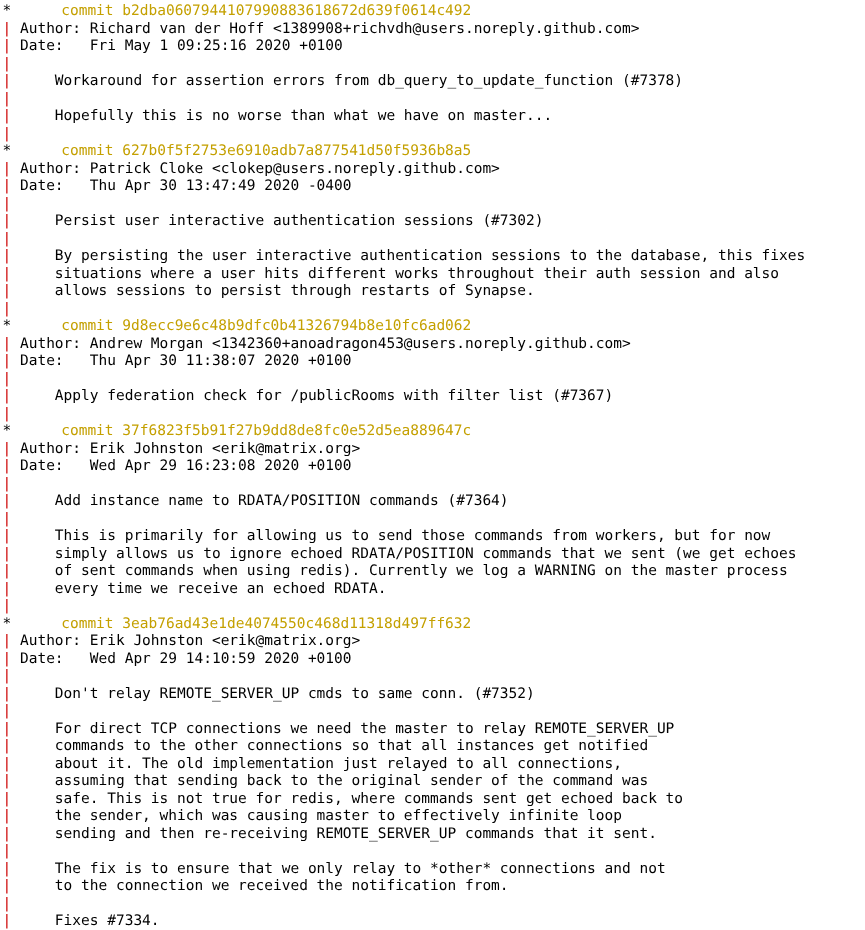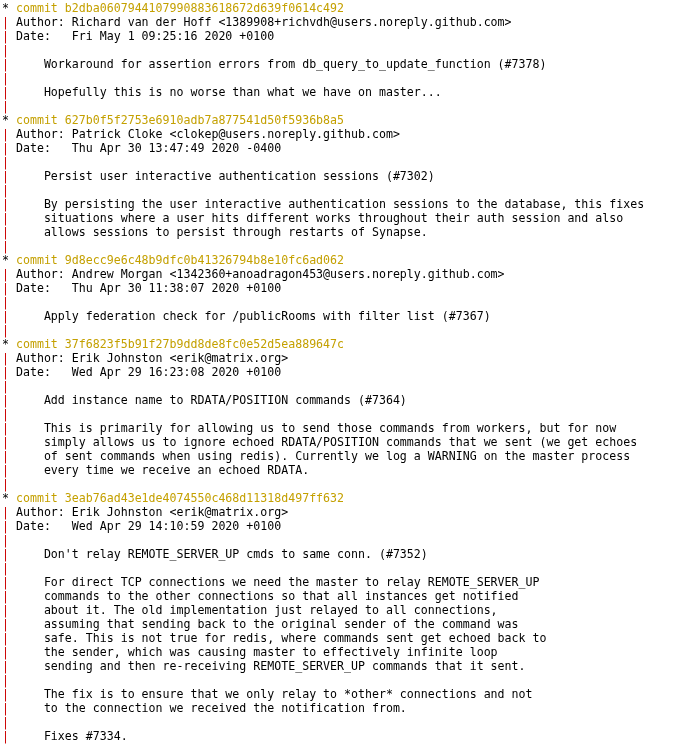--- a/index.html
+++ b/index.html
@@ -18,21 +18,21 @@
   .log {
     font-family: "DejaVu Sans Mono", "Liberation Mono", monospace;
     font-size: 11.6px;
     line-height: 14px;
     white-space: pre;
     color: #000000;
   }
   .line { height: 14px; }
   .g      { color: var(--graph-color, #cc0000); }
   .g-star { color: var(--text-color, #000000); }
-  .hash   { color: var(--hash-color, #c4a000); }
+  .hash   { color: var(--hash-color, #c4a000); margin-left: 33px; }
   .t      { color: var(--text-color, #000000); }
 </style>
 </head>
 <body>
 
 <div class="terminal" style="background: rgb(255, 255, 255);">
   <div class="log" id="log" style="--graph-color: #cc0000; --hash-color: #c4a000; --text-color: #000000;"><div class="line"><span class="g-star">* </span><span class="hash">commit b2dba0607944107990883618672d639f0614c492</span></div><div class="line"><span class="g">| </span><span class="t">Author: Richard van der Hoff &lt;1389908+richvdh@users.noreply.github.com&gt;</span></div><div class="line"><span class="g">| </span><span class="t">Date:   Fri May 1 09:25:16 2020 +0100</span></div><div class="line"><span class="g">|</span></div><div class="line"><span class="g">|     </span><span class="t">Workaround for assertion errors from db_query_to_update_function (#7378)</span></div><div class="line"><span class="g">|</span></div><div class="line"><span class="g">|     </span><span class="t">Hopefully this is no worse than what we have on master...</span></div><div class="line"><span class="g">|</span></div><div class="line"><span class="g-star">* </span><span class="hash">commit 627b0f5f2753e6910adb7a877541d50f5936b8a5</span></div><div class="line"><span class="g">| </span><span class="t">Author: Patrick Cloke &lt;clokep@users.noreply.github.com&gt;</span></div><div class="line"><span class="g">| </span><span class="t">Date:   Thu Apr 30 13:47:49 2020 -0400</span></div><div class="line"><span class="g">|</span></div><div class="line"><span class="g">|     </span><span class="t">Persist user interactive authentication sessions (#7302)</span></div><div class="line"><span class="g">|</span></div><div class="line"><span class="g">|     </span><span class="t">By persisting the user interactive authentication sessions to the database, this fixes</span></div><div class="line"><span class="g">|     </span><span class="t">situations where a user hits different works throughout their auth session and also</span></div><div class="line"><span class="g">|     </span><span class="t">allows sessions to persist through restarts of Synapse.</span></div><div class="line"><span class="g">|</span></div><div class="line"><span class="g-star">* </span><span class="hash">commit 9d8ecc9e6c48b9dfc0b41326794b8e10fc6ad062</span></div><div class="line"><span class="g">| </span><span class="t">Author: Andrew Morgan &lt;1342360+anoadragon453@users.noreply.github.com&gt;</span></div><div class="line"><span class="g">| </span><span class="t">Date:   Thu Apr 30 11:38:07 2020 +0100</span></div><div class="line"><span class="g">|</span></div><div class="line"><span class="g">|     </span><span class="t">Apply federation check for /publicRooms with filter list (#7367)</span></div><div class="line"><span class="g">|</span></div><div class="line"><span class="g-star">* </span><span class="hash">commit 37f6823f5b91f27b9dd8de8fc0e52d5ea889647c</span></div><div class="line"><span class="g">| </span><span class="t">Author: Erik Johnston &lt;erik@matrix.org&gt;</span></div><div class="line"><span class="g">| </span><span class="t">Date:   Wed Apr 29 16:23:08 2020 +0100</span></div><div class="line"><span class="g">|</span></div><div class="line"><span class="g">|     </span><span class="t">Add instance name to RDATA/POSITION commands (#7364)</span></div><div class="line"><span class="g">|</span></div><div class="line"><span class="g">|     </span><span class="t">This is primarily for allowing us to send those commands from workers, but for now</span></div><div class="line"><span class="g">|     </span><span class="t">simply allows us to ignore echoed RDATA/POSITION commands that we sent (we get echoes</span></div><div class="line"><span class="g">|     </span><span class="t">of sent commands when using redis). Currently we log a WARNING on the master process</span></div><div class="line"><span class="g">|     </span><span class="t">every time we receive an echoed RDATA.</span></div><div class="line"><span class="g">|</span></div><div class="line"><span class="g-star">* </span><span class="hash">commit 3eab76ad43e1de4074550c468d11318d497ff632</span></div><div class="line"><span class="g">| </span><span class="t">Author: Erik Johnston &lt;erik@matrix.org&gt;</span></div><div class="line"><span class="g">| </span><span class="t">Date:   Wed Apr 29 14:10:59 2020 +0100</span></div><div class="line"><span class="g">|</span></div><div class="line"><span class="g">|     </span><span class="t">Don't relay REMOTE_SERVER_UP cmds to same conn. (#7352)</span></div><div class="line"><span class="g">|</span></div><div class="line"><span class="g">|     </span><span class="t">For direct TCP connections we need the master to relay REMOTE_SERVER_UP</span></div><div class="line"><span class="g">|     </span><span class="t">commands to the other connections so that all instances get notified</span></div><div class="line"><span class="g">|     </span><span class="t">about it. The old implementation just relayed to all connections,</span></div><div class="line"><span class="g">|     </span><span class="t">assuming that sending back to the original sender of the command was</span></div><div class="line"><span class="g">|     </span><span class="t">safe. This is not true for redis, where commands sent get echoed back to</span></div><div class="line"><span class="g">|     </span><span class="t">the sender, which was causing master to effectively infinite loop</span></div><div class="line"><span class="g">|     </span><span class="t">sending and then re-receiving REMOTE_SERVER_UP commands that it sent.</span></div><div class="line"><span class="g">|</span></div><div class="line"><span class="g">|     </span><span class="t">The fix is to ensure that we only relay to *other* connections and not</span></div><div class="line"><span class="g">|     </span><span class="t">to the connection we received the notification from.</span></div><div class="line"><span class="g">|</span></div><div class="line"><span class="g">|     </span><span class="t">Fixes #7334.</span></div><div class="line"><span class="g">|</span></div></div>
 </div>
 
 </body></html>

